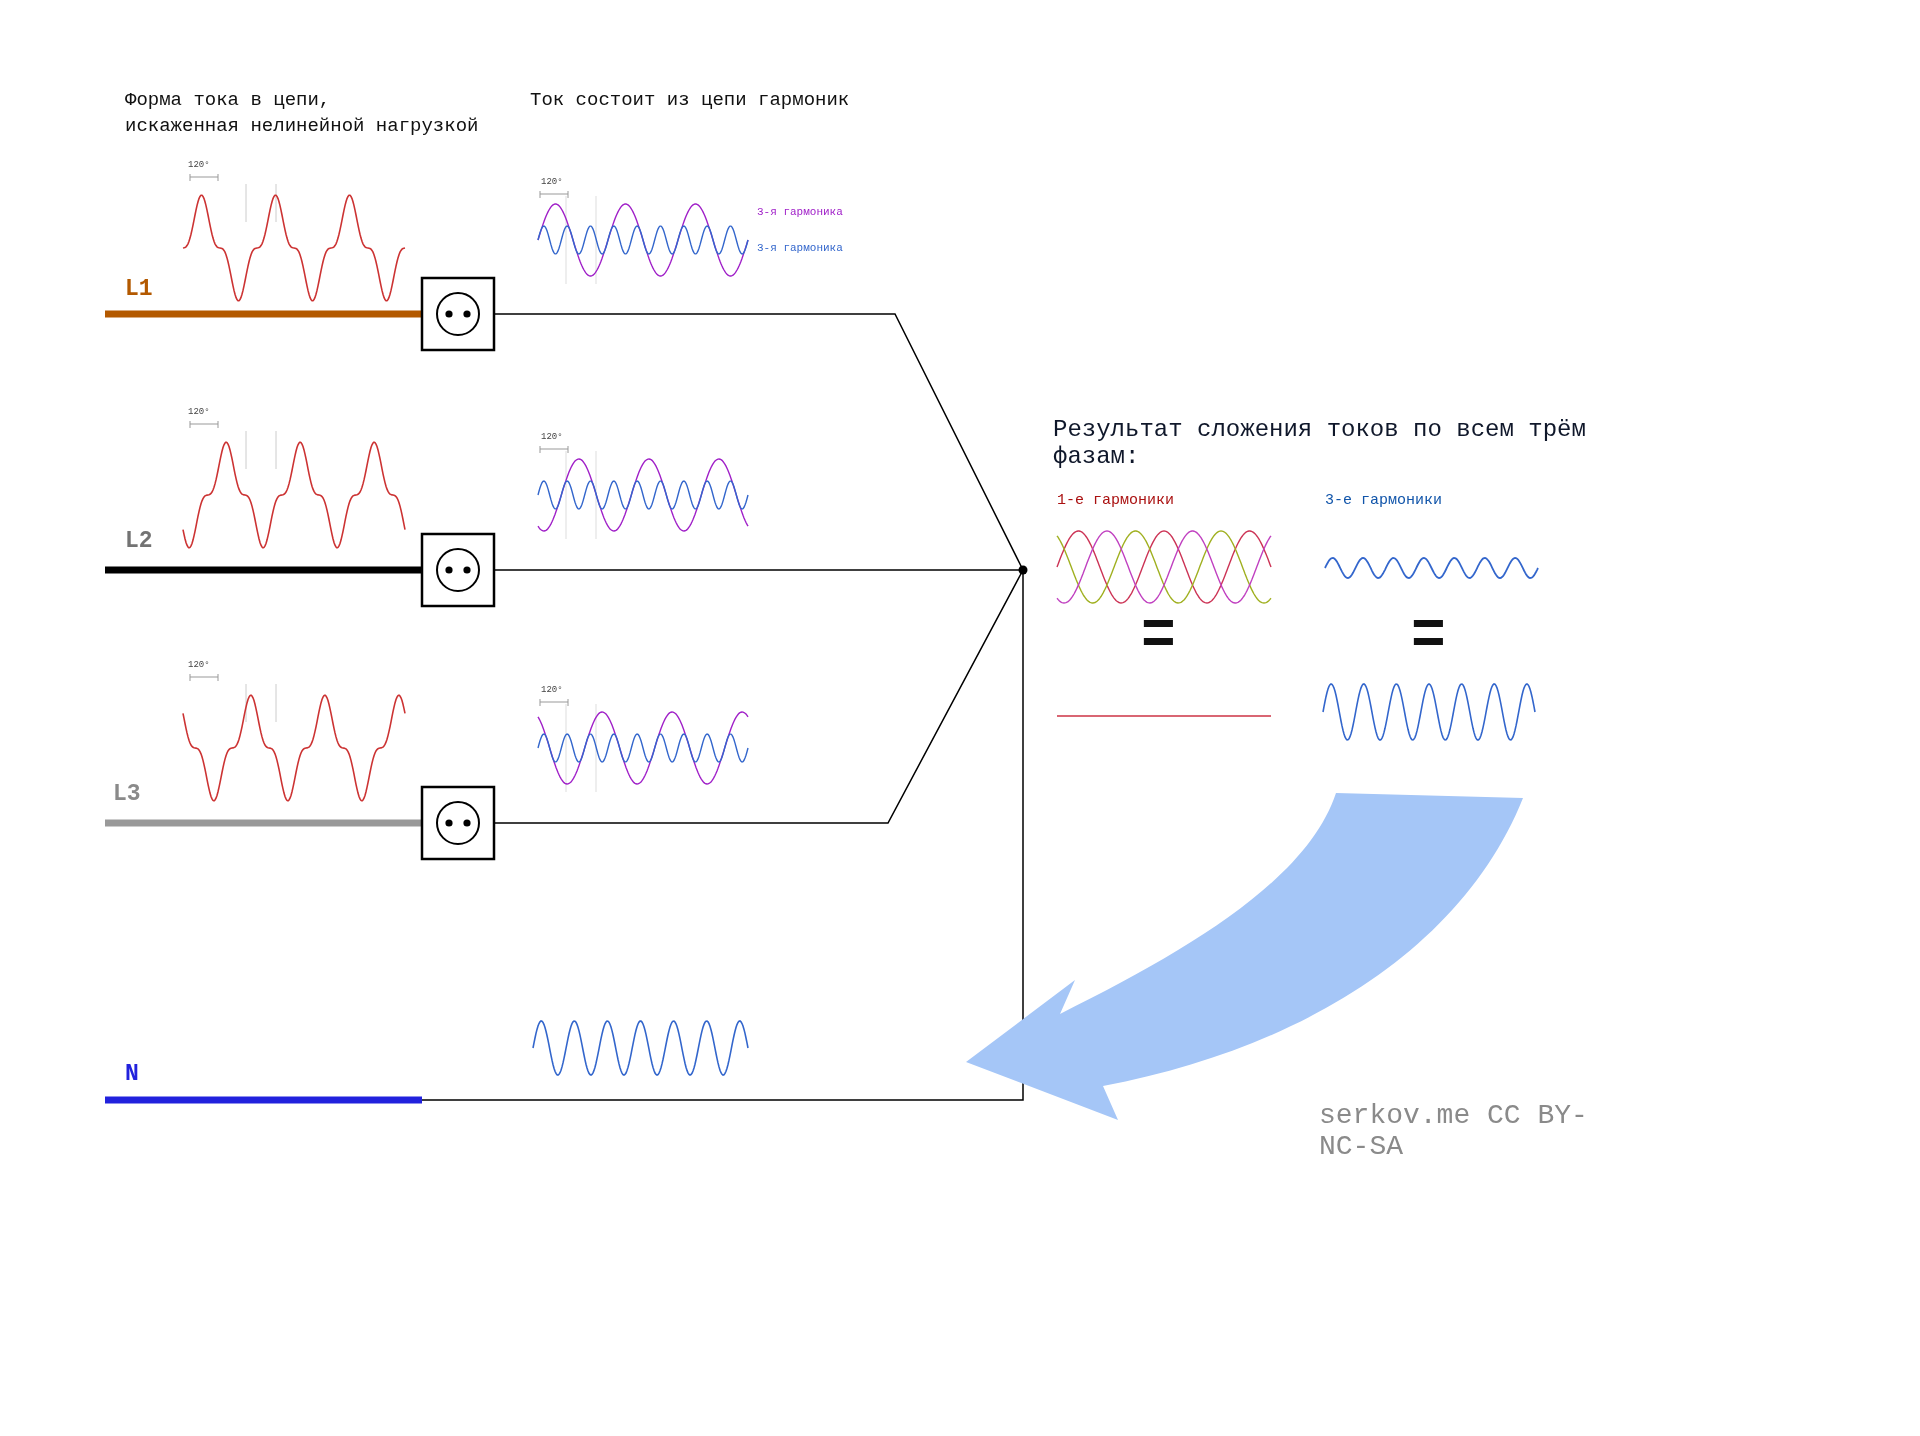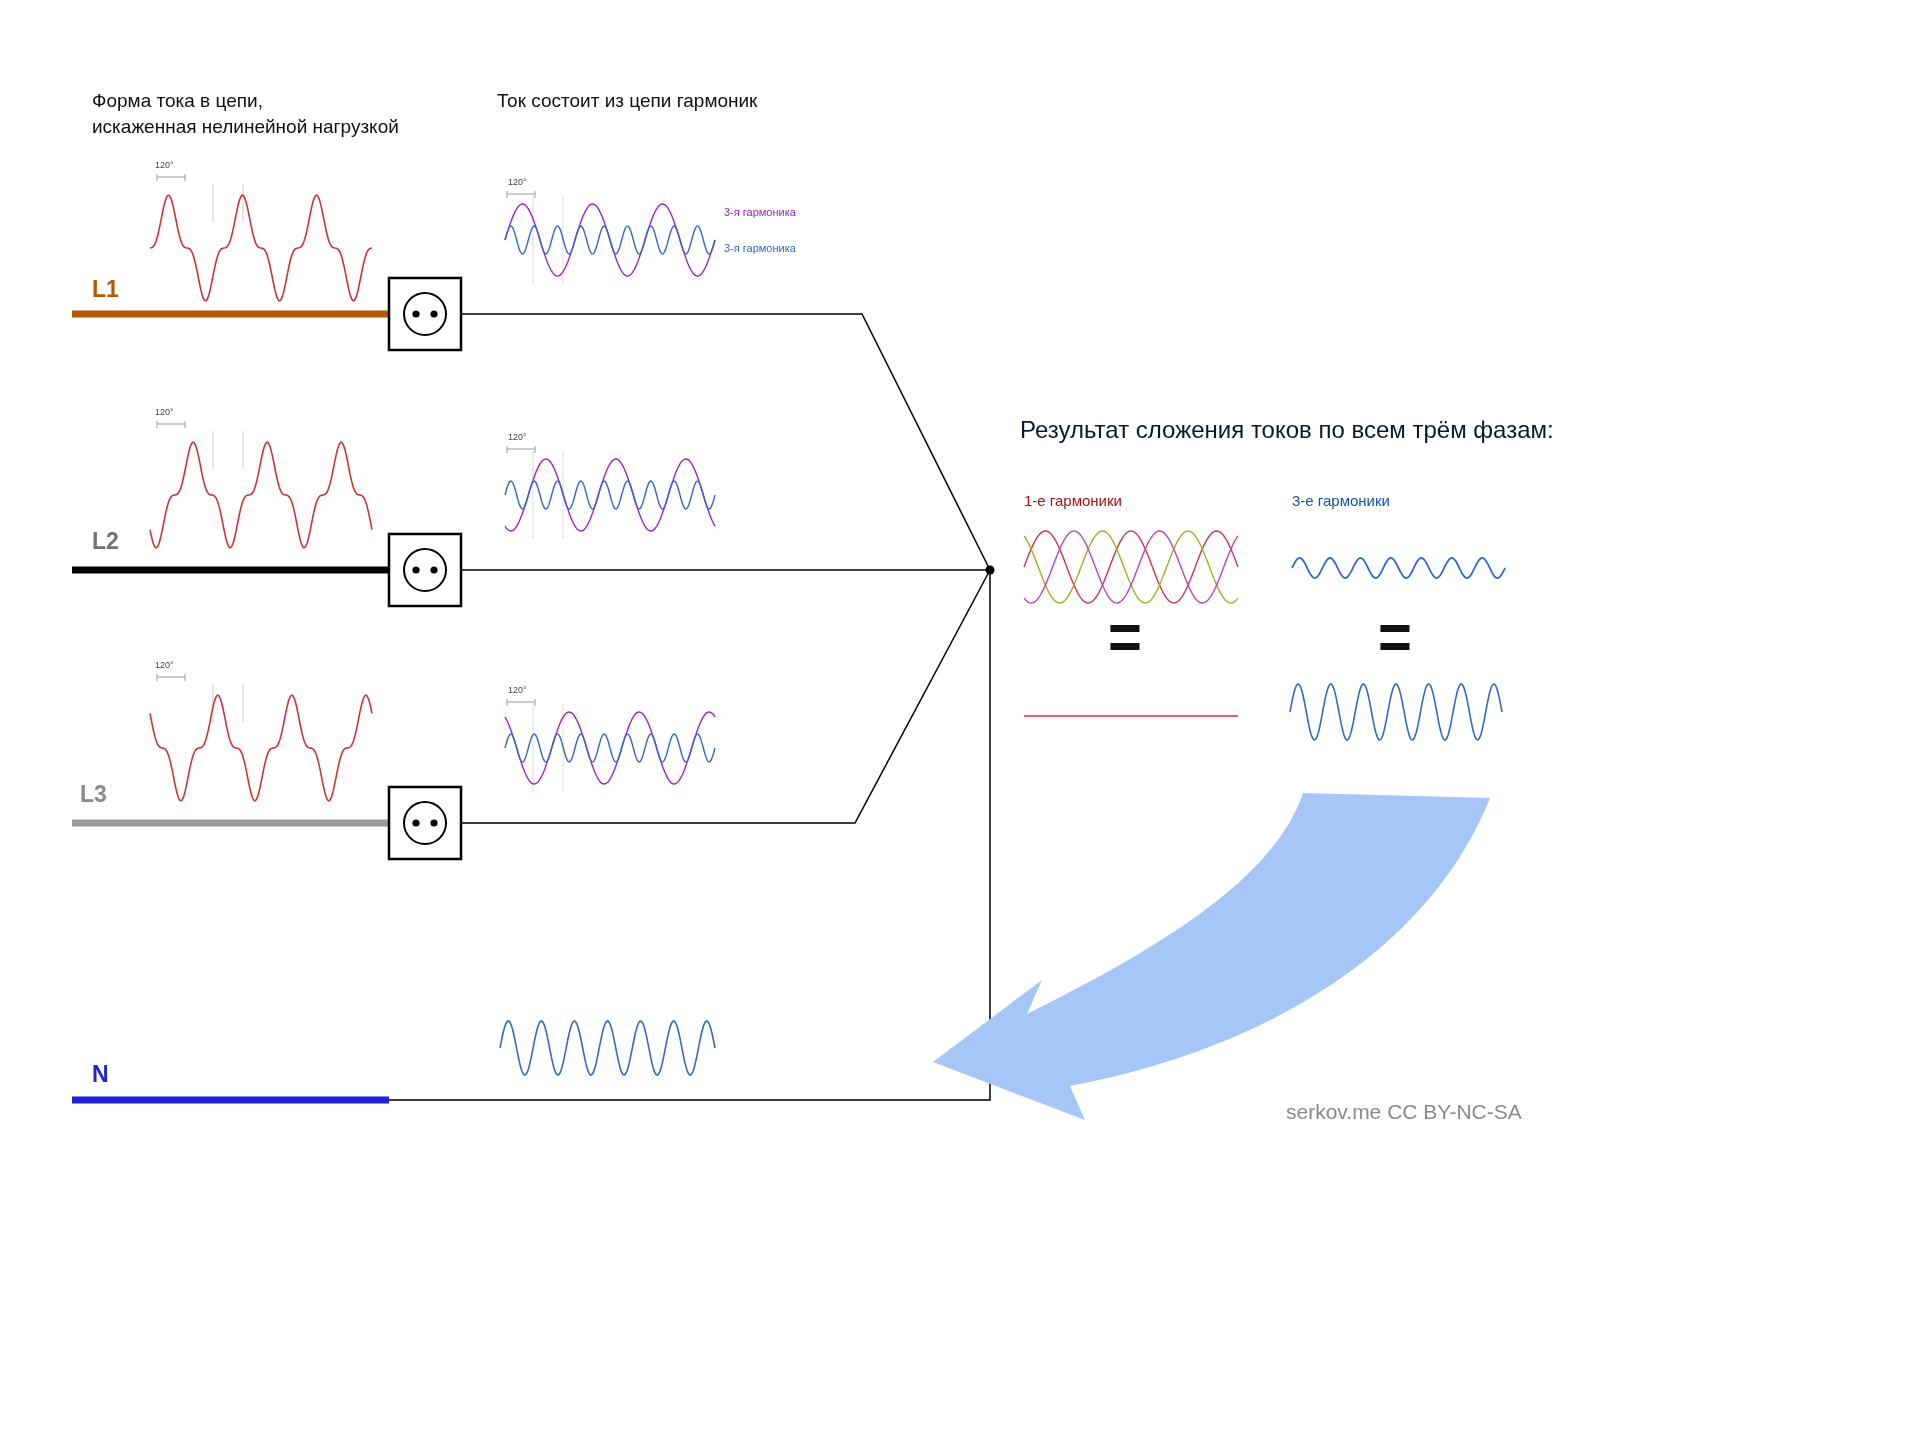--- a/index.html
+++ b/index.html
@@ -1,28 +1,28 @@
 <!DOCTYPE html>
 <html><head>
 <meta charset="utf-8">
 <style>
   html,body{margin:0;padding:0;background:#fff;}
   .canvas{
     position:relative;width:1564px;height:1436px;background:#ffffff;
-    font-family:Liberation Sans, sans-serif;color:#111;overflow:hidden;
+    font-family:Liberation Mono, monospace;color:#111;overflow:hidden;margin-left:33px;
   }
   .abs{position:absolute;}
   .title{font-size:19px;line-height:1.35;color:#111;}
   .phase-label{font-size:23px;font-weight:bold;}
   .small-harm{font-size:11px;}
   .angle{font-size:9px;color:#444;}
   .result-title{font-size:24px;color:#0f172a;}
   .sum-label{font-size:15px;text-align:right;}
   .equals{font-size:58px;font-weight:bold;color:#111;transform:scaleY(1.12);line-height:1;}
-  .attribution{font-size:21px;color:#8a8a8a;}
+  .attribution{font-size:28px;color:#8a8a8a;}
   svg{position:absolute;left:0;top:0;}
 </style>
 </head>
 <body>
 
 <div class="canvas">
 
   <svg width="1920" height="1436" viewBox="0 0 1920 1436">
 
     <path d="M461 314 H862 L990 570" fill="none" stroke="#000" stroke-width="1.5"></path>

